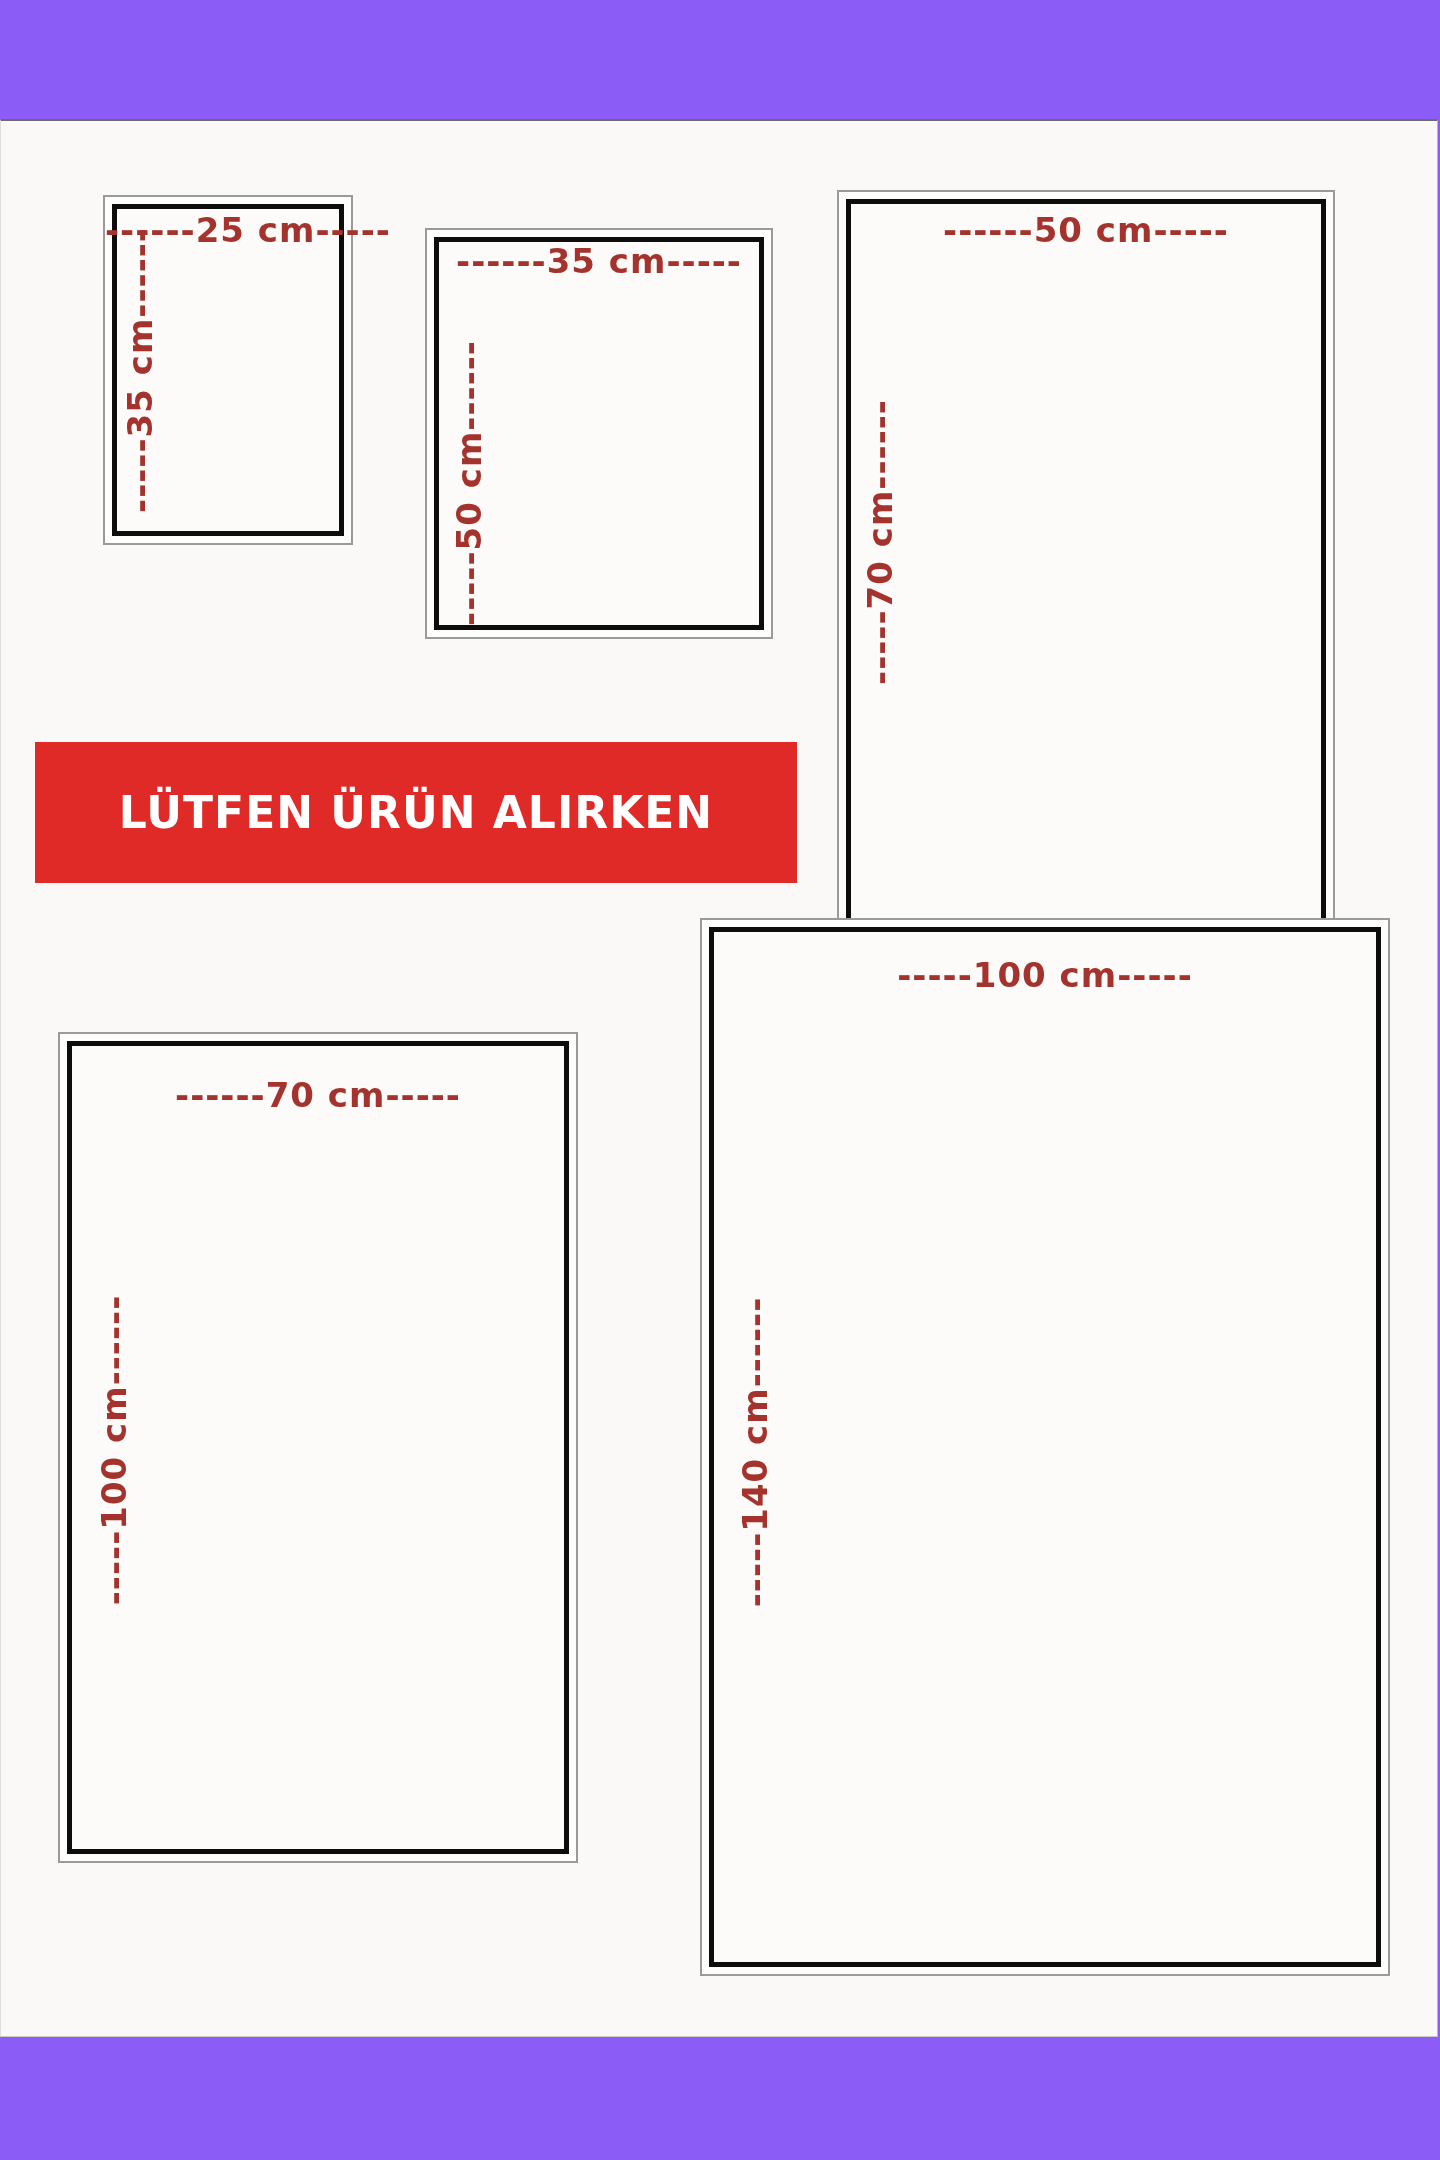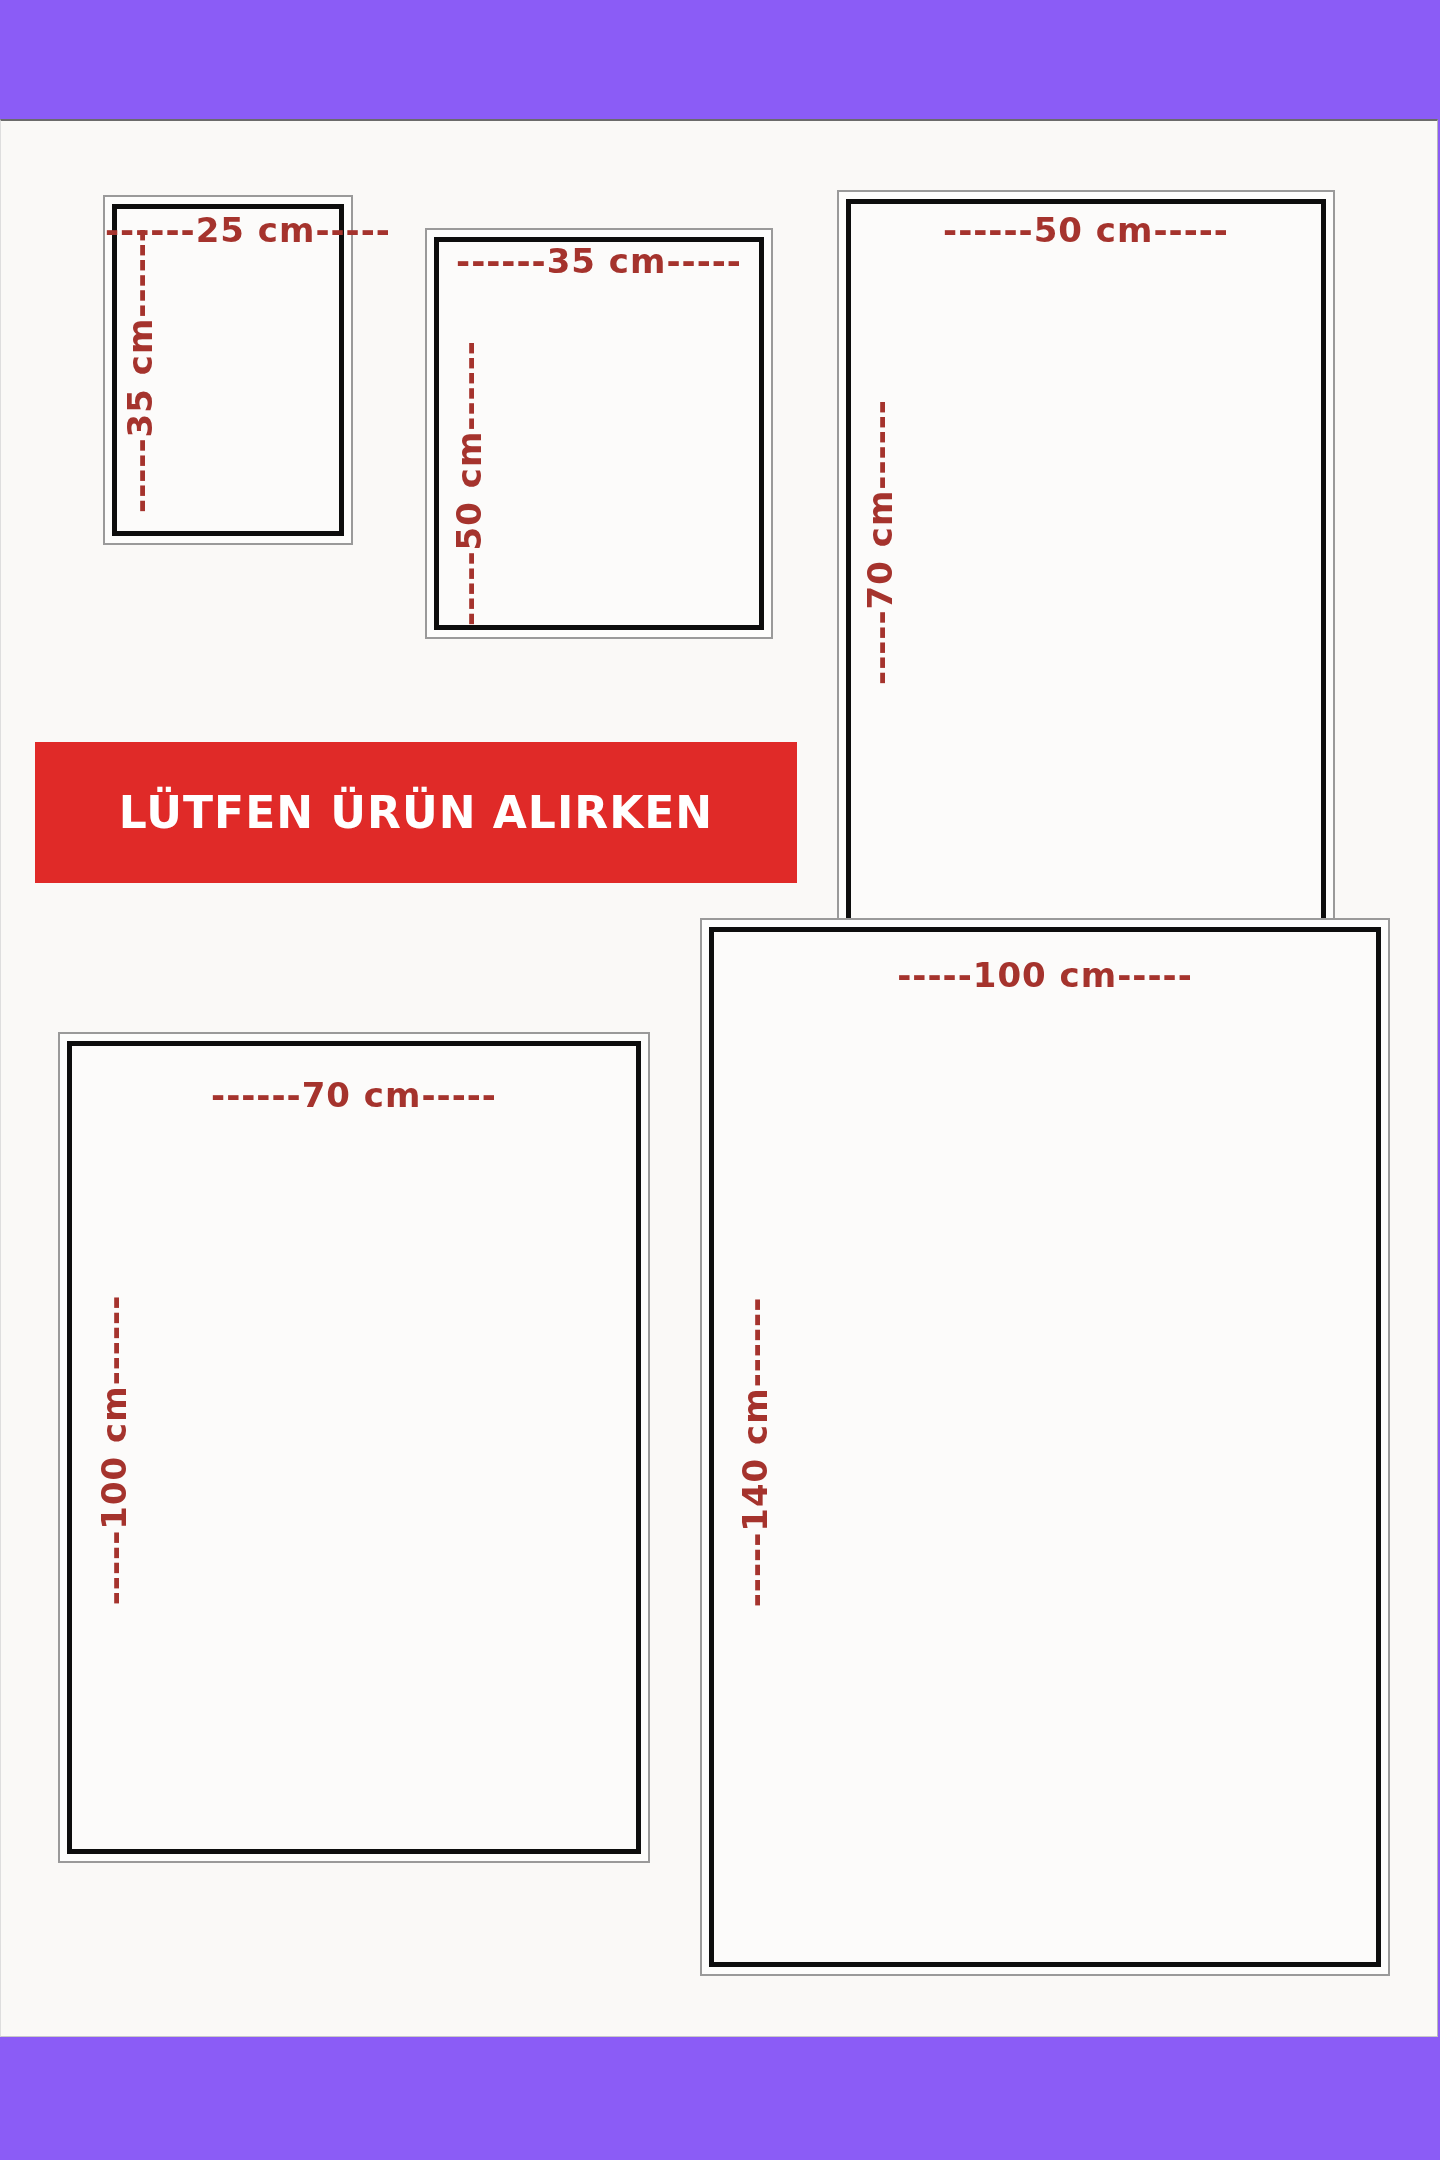--- a/index.html
+++ b/index.html
@@ -53,21 +53,21 @@
     letter-spacing: 1px;
     color: #a5332d;
     white-space: nowrap;
     transform: translate(-50%, -50%) rotate(-90deg);
     transform-origin: center center;
   }
   
   #box-25x35  { left: 103px; top: 195px;  width: 250px; height: 350px; }
   #box-35x50  { left: 425px; top: 192px;  width: 348px; height: 411px; margin-top: 36px; }
   #box-50x70  { left: 837px; top: 190px;  width: 498px; height: 872px; }
-  #box-70x100 { left: 58px;  top: 1032px; width: 592px; height: 831px; }
+  #box-70x100 { left: 58px;  top: 1032px; width: 520px; height: 831px; }
   #box-100x140{ left: 700px; top: 918px;  width: 690px; height: 1058px; }
 
   #box-25x35   .hlabel { top: 13px; }
   #box-35x50   .hlabel { top: 11px; }
   #box-50x70   .hlabel { top: 18px; }
   #box-70x100  .hlabel { top: 41px; }
   #box-100x140 .hlabel { top: 35px; }
 
   #box-25x35   .vlabel { left: 35px; top: 173px; }
   #box-35x50   .vlabel { left: 42px; top: 253px; }

